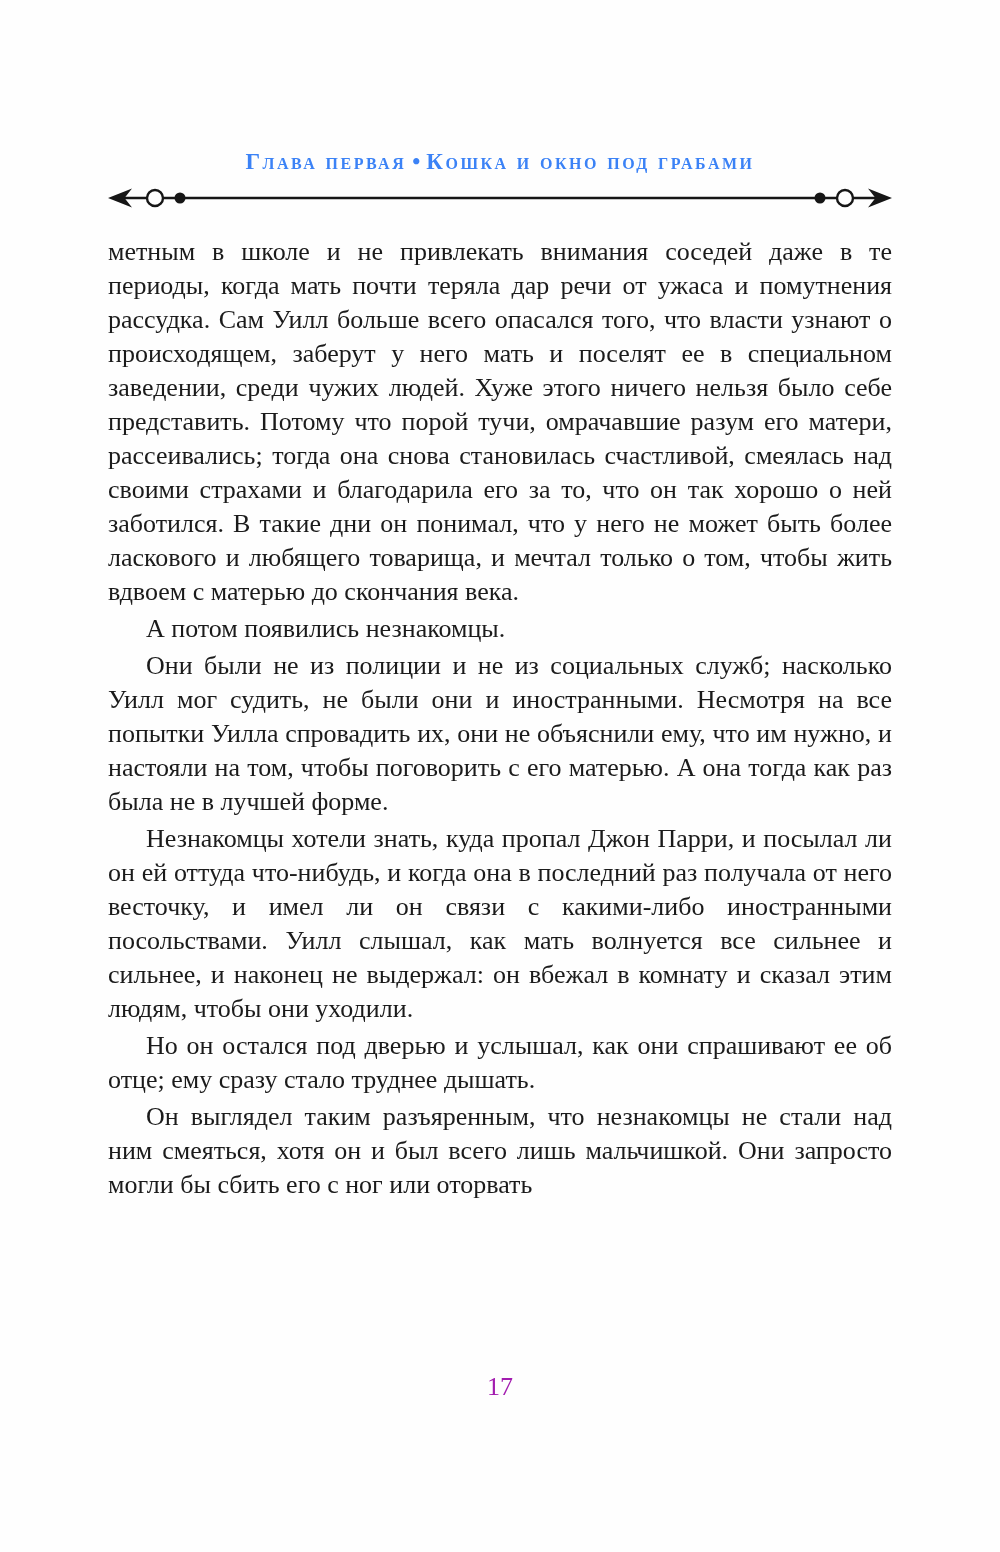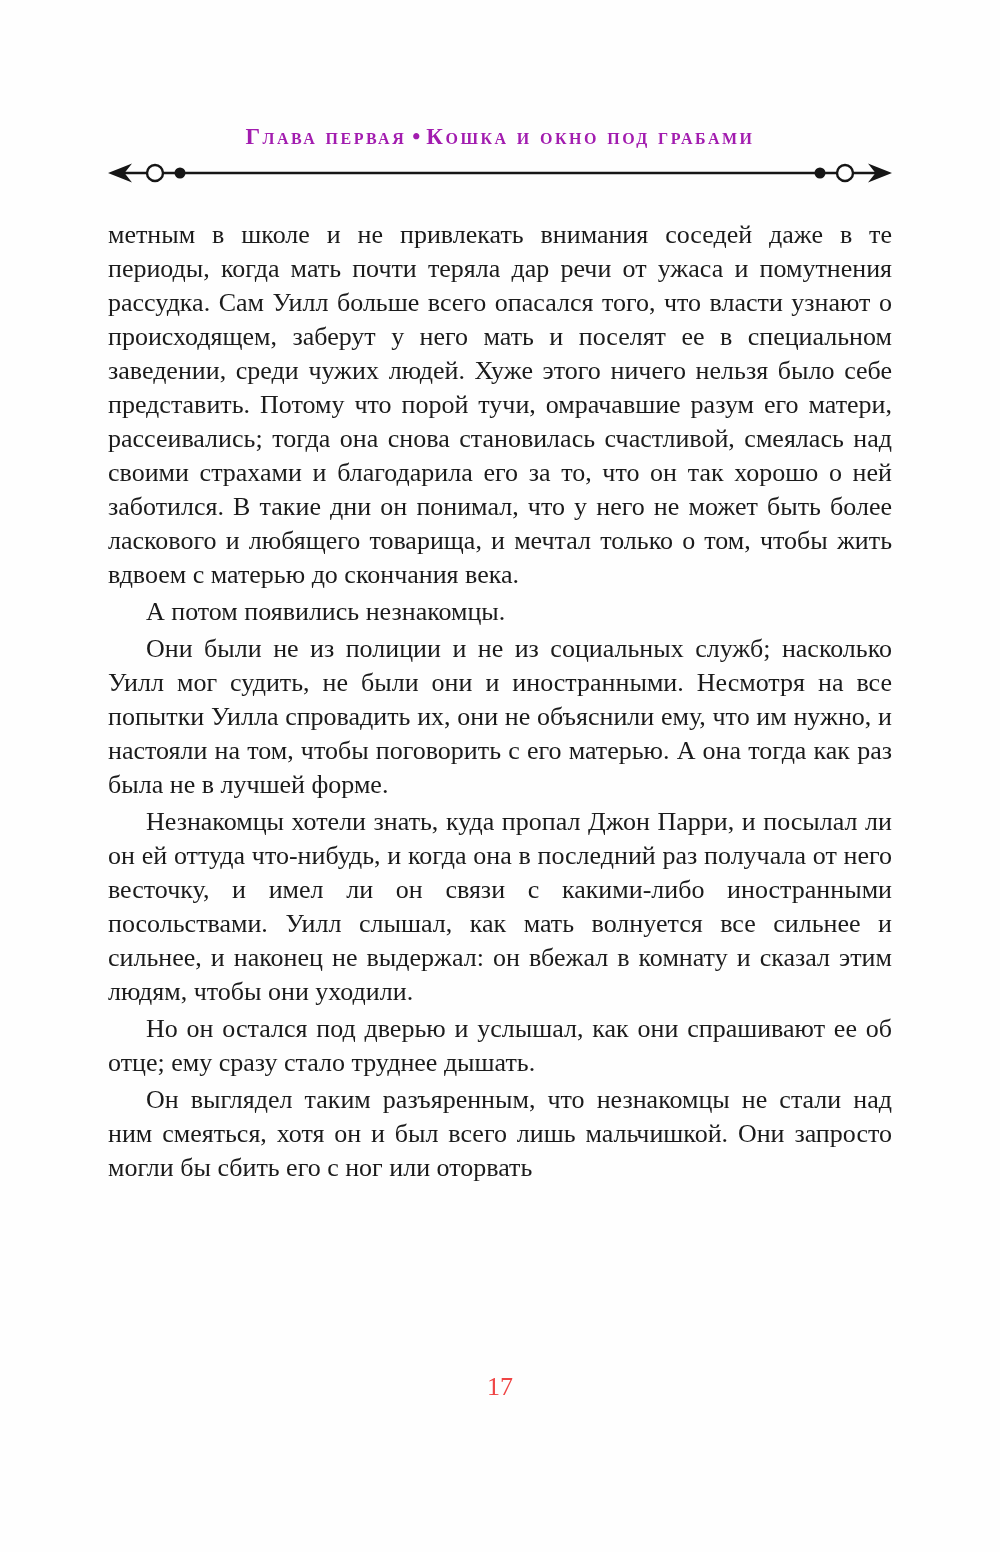--- a/index.html
+++ b/index.html
@@ -18,54 +18,55 @@
     box-sizing: border-box;
     padding: 124px 108px 0 108px;
     overflow: hidden;
   }
   .running-header {
     text-align: center;
     font-variant: small-caps;
     font-weight: bold;
     font-size: 23px;
     letter-spacing: 2.5px;
-    color: #a21caf;
+    color: #3b82f6;
     white-space: nowrap;
+    margin-top: 25px;
   }
   .running-header .bullet {
     padding: 0 6px;
     letter-spacing: 0;
   }
   .divider {
     display: block;
     margin: 10px auto 0 auto;
   }
   .body-text {
-    margin-top: 32px;
+    margin-top: 24px;
   }
   .body-text p {
     margin: 0 0 3px 0;
     font-size: 26px;
     line-height: 34px;
     text-align: justify;
     text-indent: 38px;
     hyphens: auto;
     -webkit-hyphens: auto;
   }
   .body-text p.no-indent {
     text-indent: 0;
   }
   .page-number {
     position: absolute;
     left: 0;
     right: 0;
     top: 1372px;
     text-align: center;
     font-size: 26px;
-    color: #ef4444;
+    color: #a21caf;
   }
 </style>
 </head>
 <body>
 
 <div class="page">
 
   <div class="running-header">
     <span>Глава первая</span><span class="bullet">•</span><span>Кошка и окно под грабами</span>
   </div>

